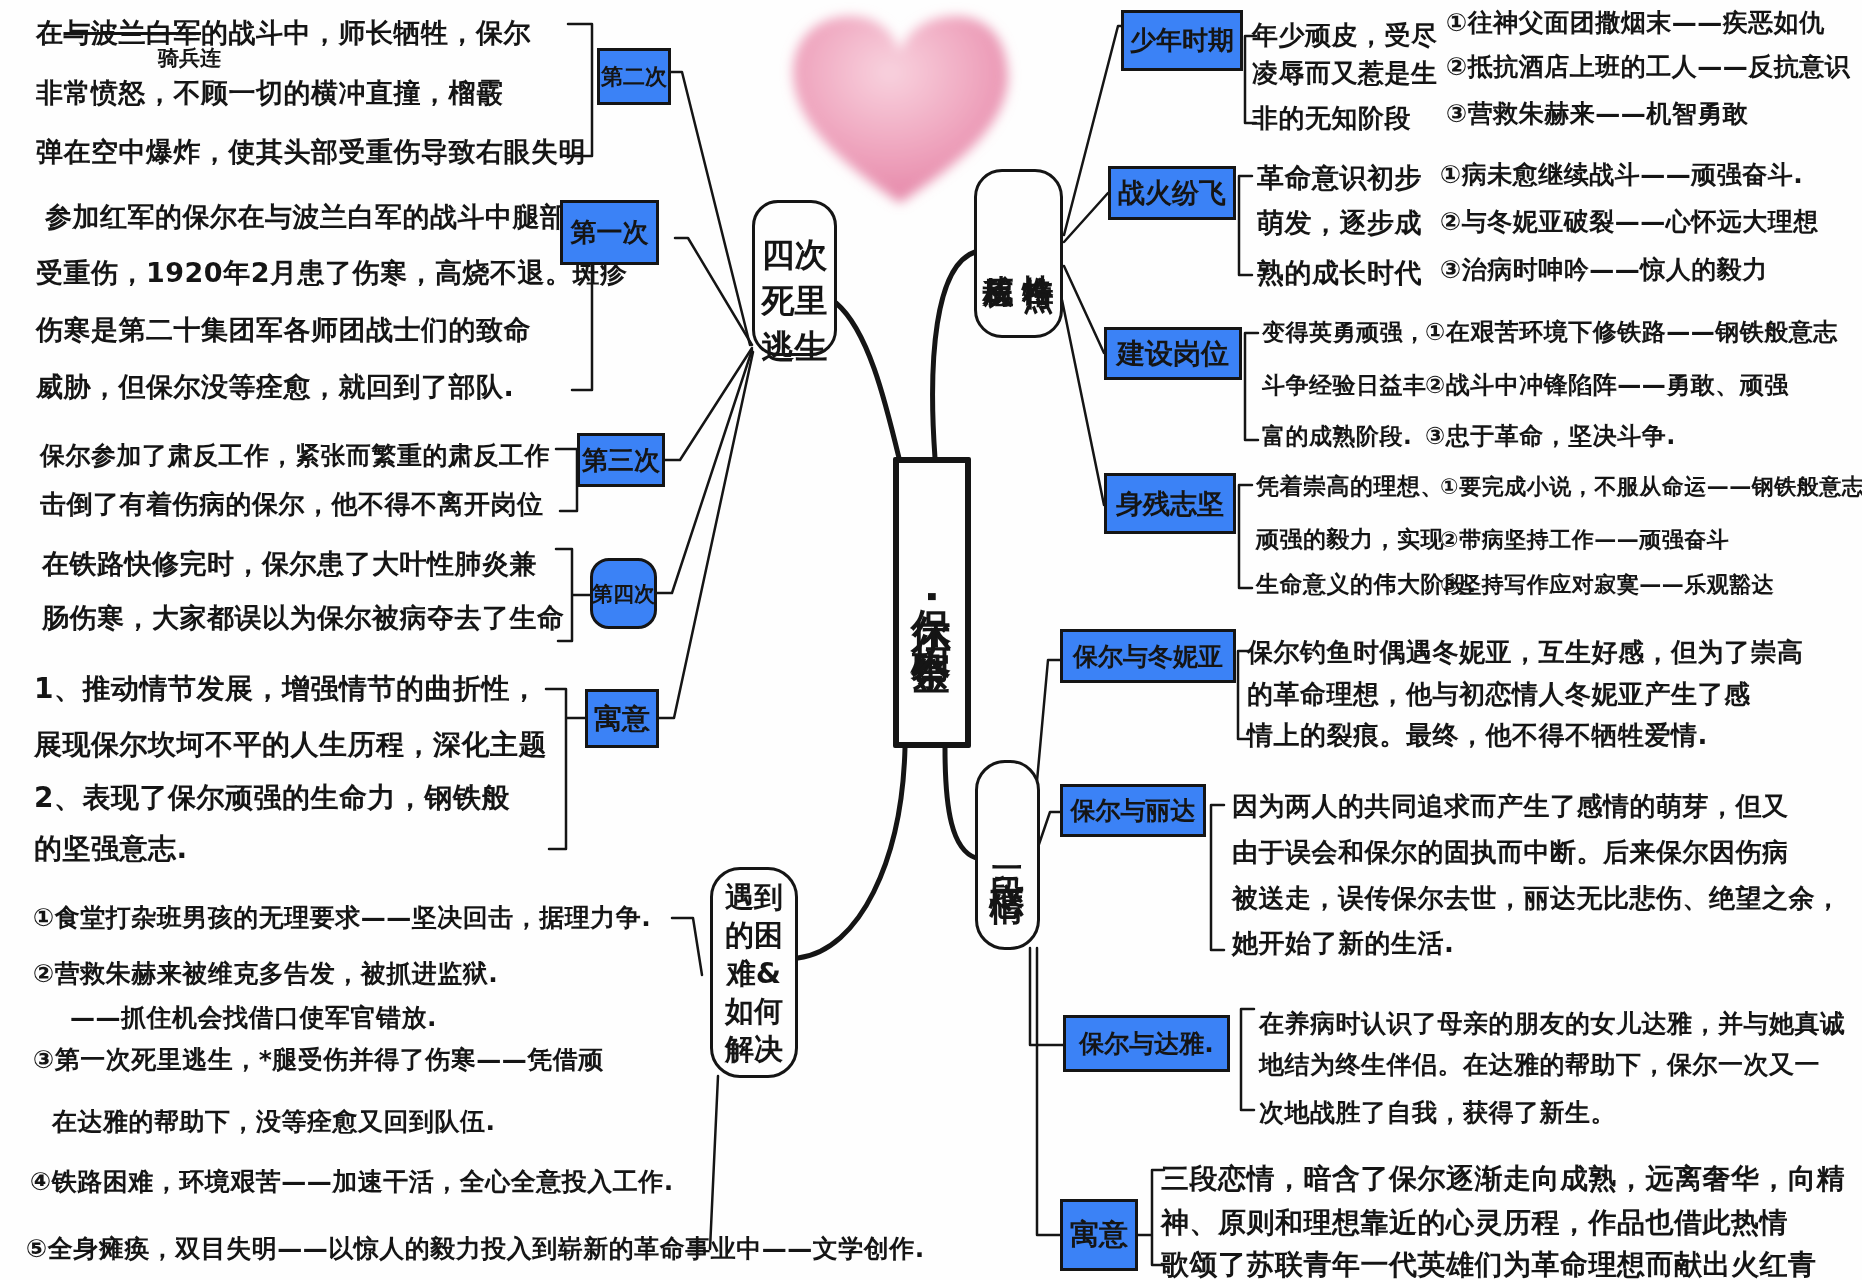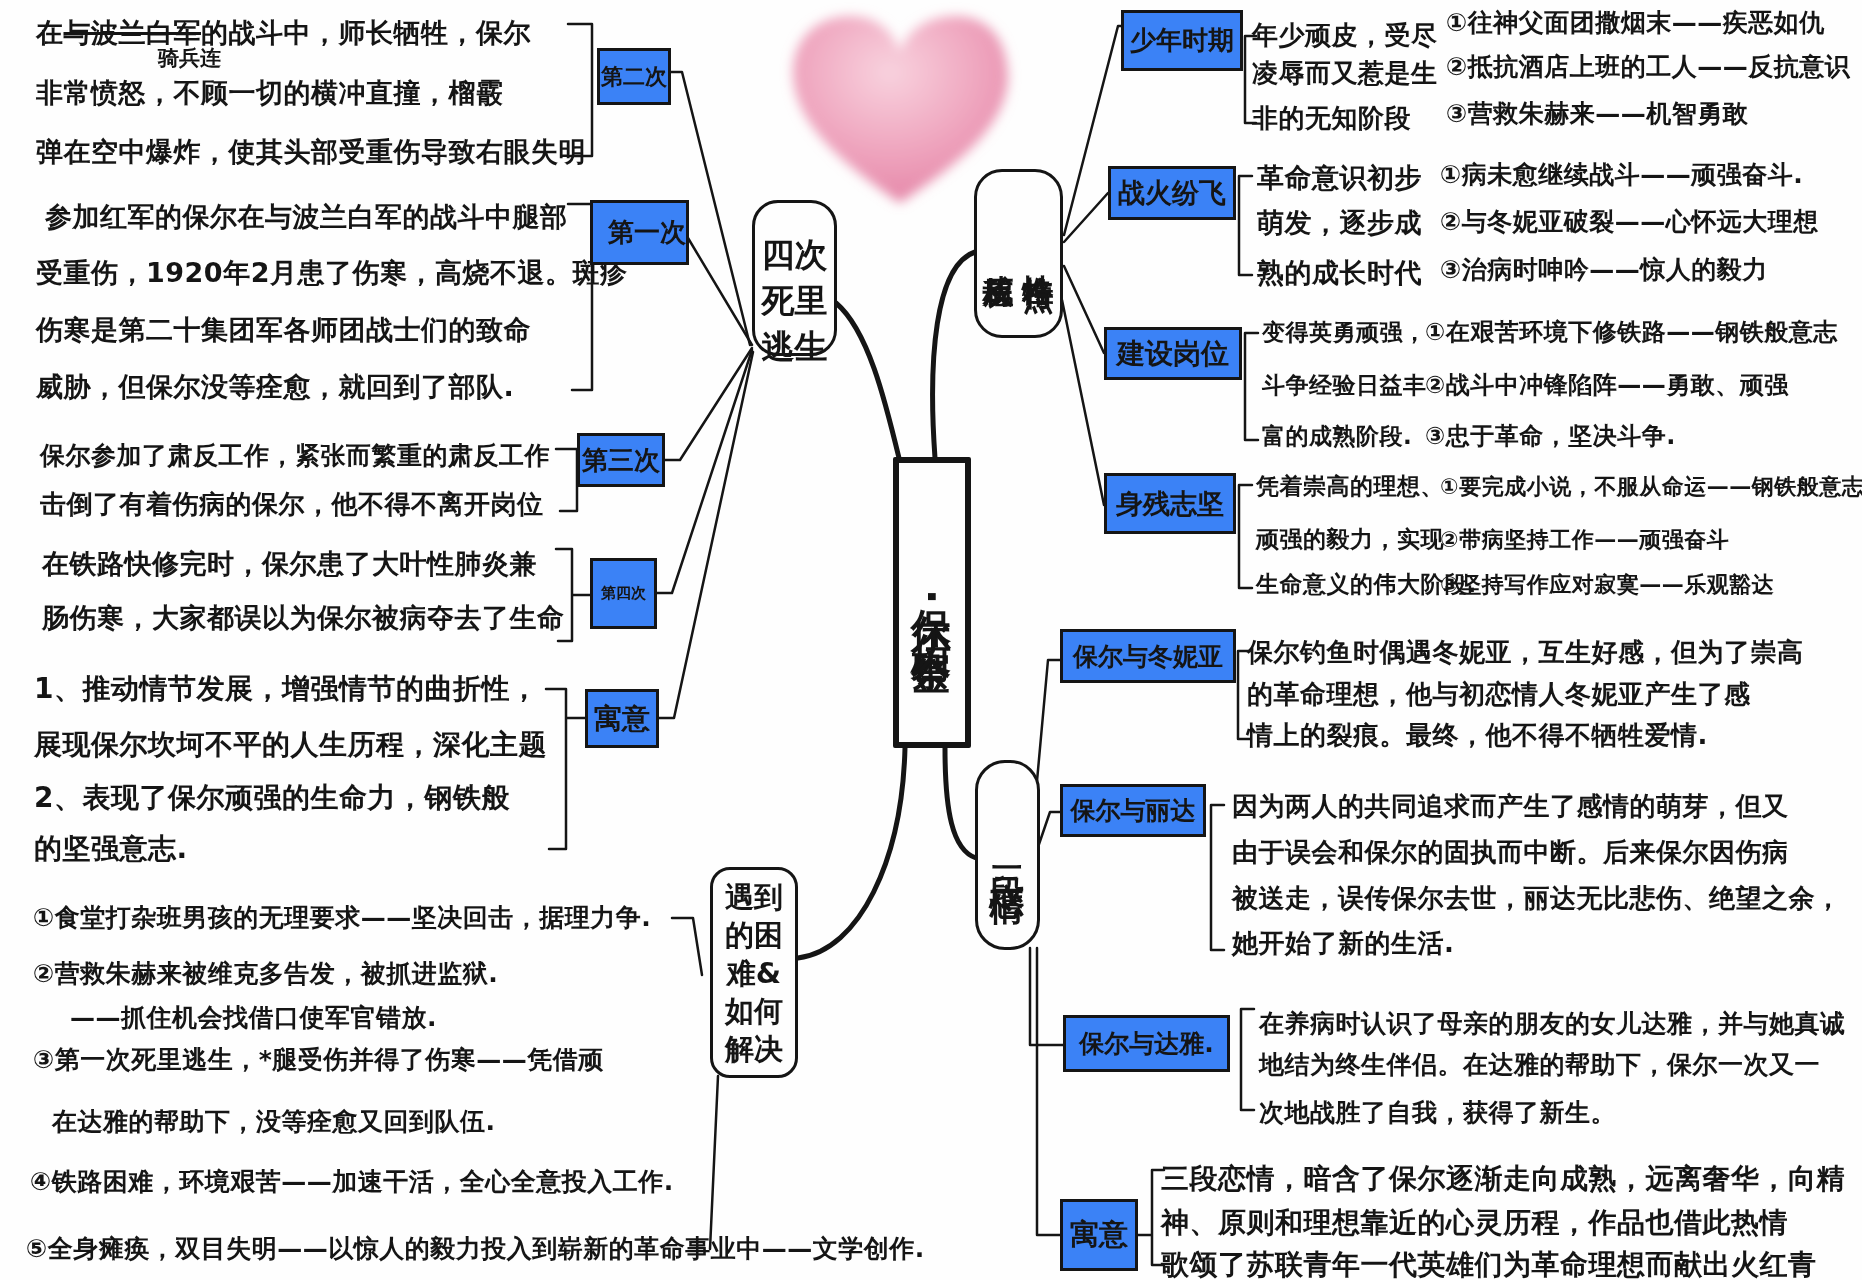--- a/index.html
+++ b/index.html
@@ -98,45 +98,45 @@
   <div class="t" style="left:36px;top:77px;font-size:27px;">非常愤怒，不顾一切的横冲直撞，榴霰</div>
   <div class="t" style="left:36px;top:136px;font-size:27px;">弹在空中爆炸，使其头部受重伤导致右眼失明</div>
   <div class="box" style="left:597px;top:48px;width:74px;height:57px;font-size:22px;">
     <span>第二次</span>
   </div>
 
   <div class="t" style="left:45px;top:201px;font-size:27px;">参加红军的保尔在与波兰白军的战斗中腿部</div>
   <div class="t" style="left:36px;top:257px;font-size:27px;">受重伤，1920年2月患了伤寒，高烧不退。斑疹</div>
   <div class="t" style="left:36px;top:314px;font-size:27px;">伤寒是第二十集团军各师团战士们的致命</div>
   <div class="t" style="left:36px;top:371px;font-size:27px;">威胁，但保尔没等痊愈，就回到了部队.</div>
-  <div class="box" style="left:590px;top:200px;width:99px;height:65px;font-size:26px;justify-content:flex-end;">
+  <div class="box" style="left:560px;top:200px;width:99px;height:65px;font-size:26px;">
     <span>第一次</span>
   </div>
 
   <div class="t" style="left:40px;top:441px;font-size:25px;">保尔参加了肃反工作，紧张而繁重的肃反工作</div>
   <div class="t" style="left:40px;top:489px;font-size:26px;">击倒了有着伤病的保尔，他不得不离开岗位</div>
   <div class="box" style="left:577px;top:433px;width:88px;height:54px;font-size:26px;">
     <span>第三次</span>
   </div>
 
   <div class="t" style="left:42px;top:548px;font-size:27px;">在铁路快修完时，保尔患了大叶性肺炎兼</div>
   <div class="t" style="left:42px;top:602px;font-size:27px;">肠伤寒，大家都误以为保尔被病夺去了生命</div>
-  <div class="box" style="left:590px;top:558px;width:67px;height:71px;font-size:15px;">
+  <div class="box" style="left:590px;top:558px;width:67px;height:71px;font-size:21px;border-radius:19px;">
     <span>第四次</span>
   </div>
 
   <div class="t" style="left:34px;top:672px;font-size:28px;">1、推动情节发展，增强情节的曲折性，</div>
   <div class="t" style="left:34px;top:728px;font-size:28px;">展现保尔坎坷不平的人生历程，深化主题</div>
   <div class="t" style="left:34px;top:781px;font-size:28px;">2、表现了保尔顽强的生命力，钢铁般</div>
   <div class="t" style="left:34px;top:832px;font-size:28px;">的坚强意志.</div>
   <div class="box" style="left:585px;top:689px;width:74px;height:59px;font-size:28px;">
     <span>寓意</span>
   </div>
 
-  <div class="node" style="left:710px;top:867px;width:88px;height:211px;font-size:29px;border-radius:20px;">
+  <div class="node" style="left:710px;top:867px;width:88px;height:211px;font-size:29px;border-radius:30px;">
     <div class="rows" style="line-height:38px;">
       <span>遇到</span>
       <span>的困</span>
       <span>难&amp;</span>
       <span>如何</span>
       <span>解决</span>
     </div>
   </div>
   <div class="t" style="left:33px;top:903px;font-size:25px;">①食堂打杂班男孩的无理要求——坚决回击，据理力争.</div>
   <div class="t" style="left:33px;top:959px;font-size:25px;">②营救朱赫来被维克多告发，被抓进监狱.</div>

